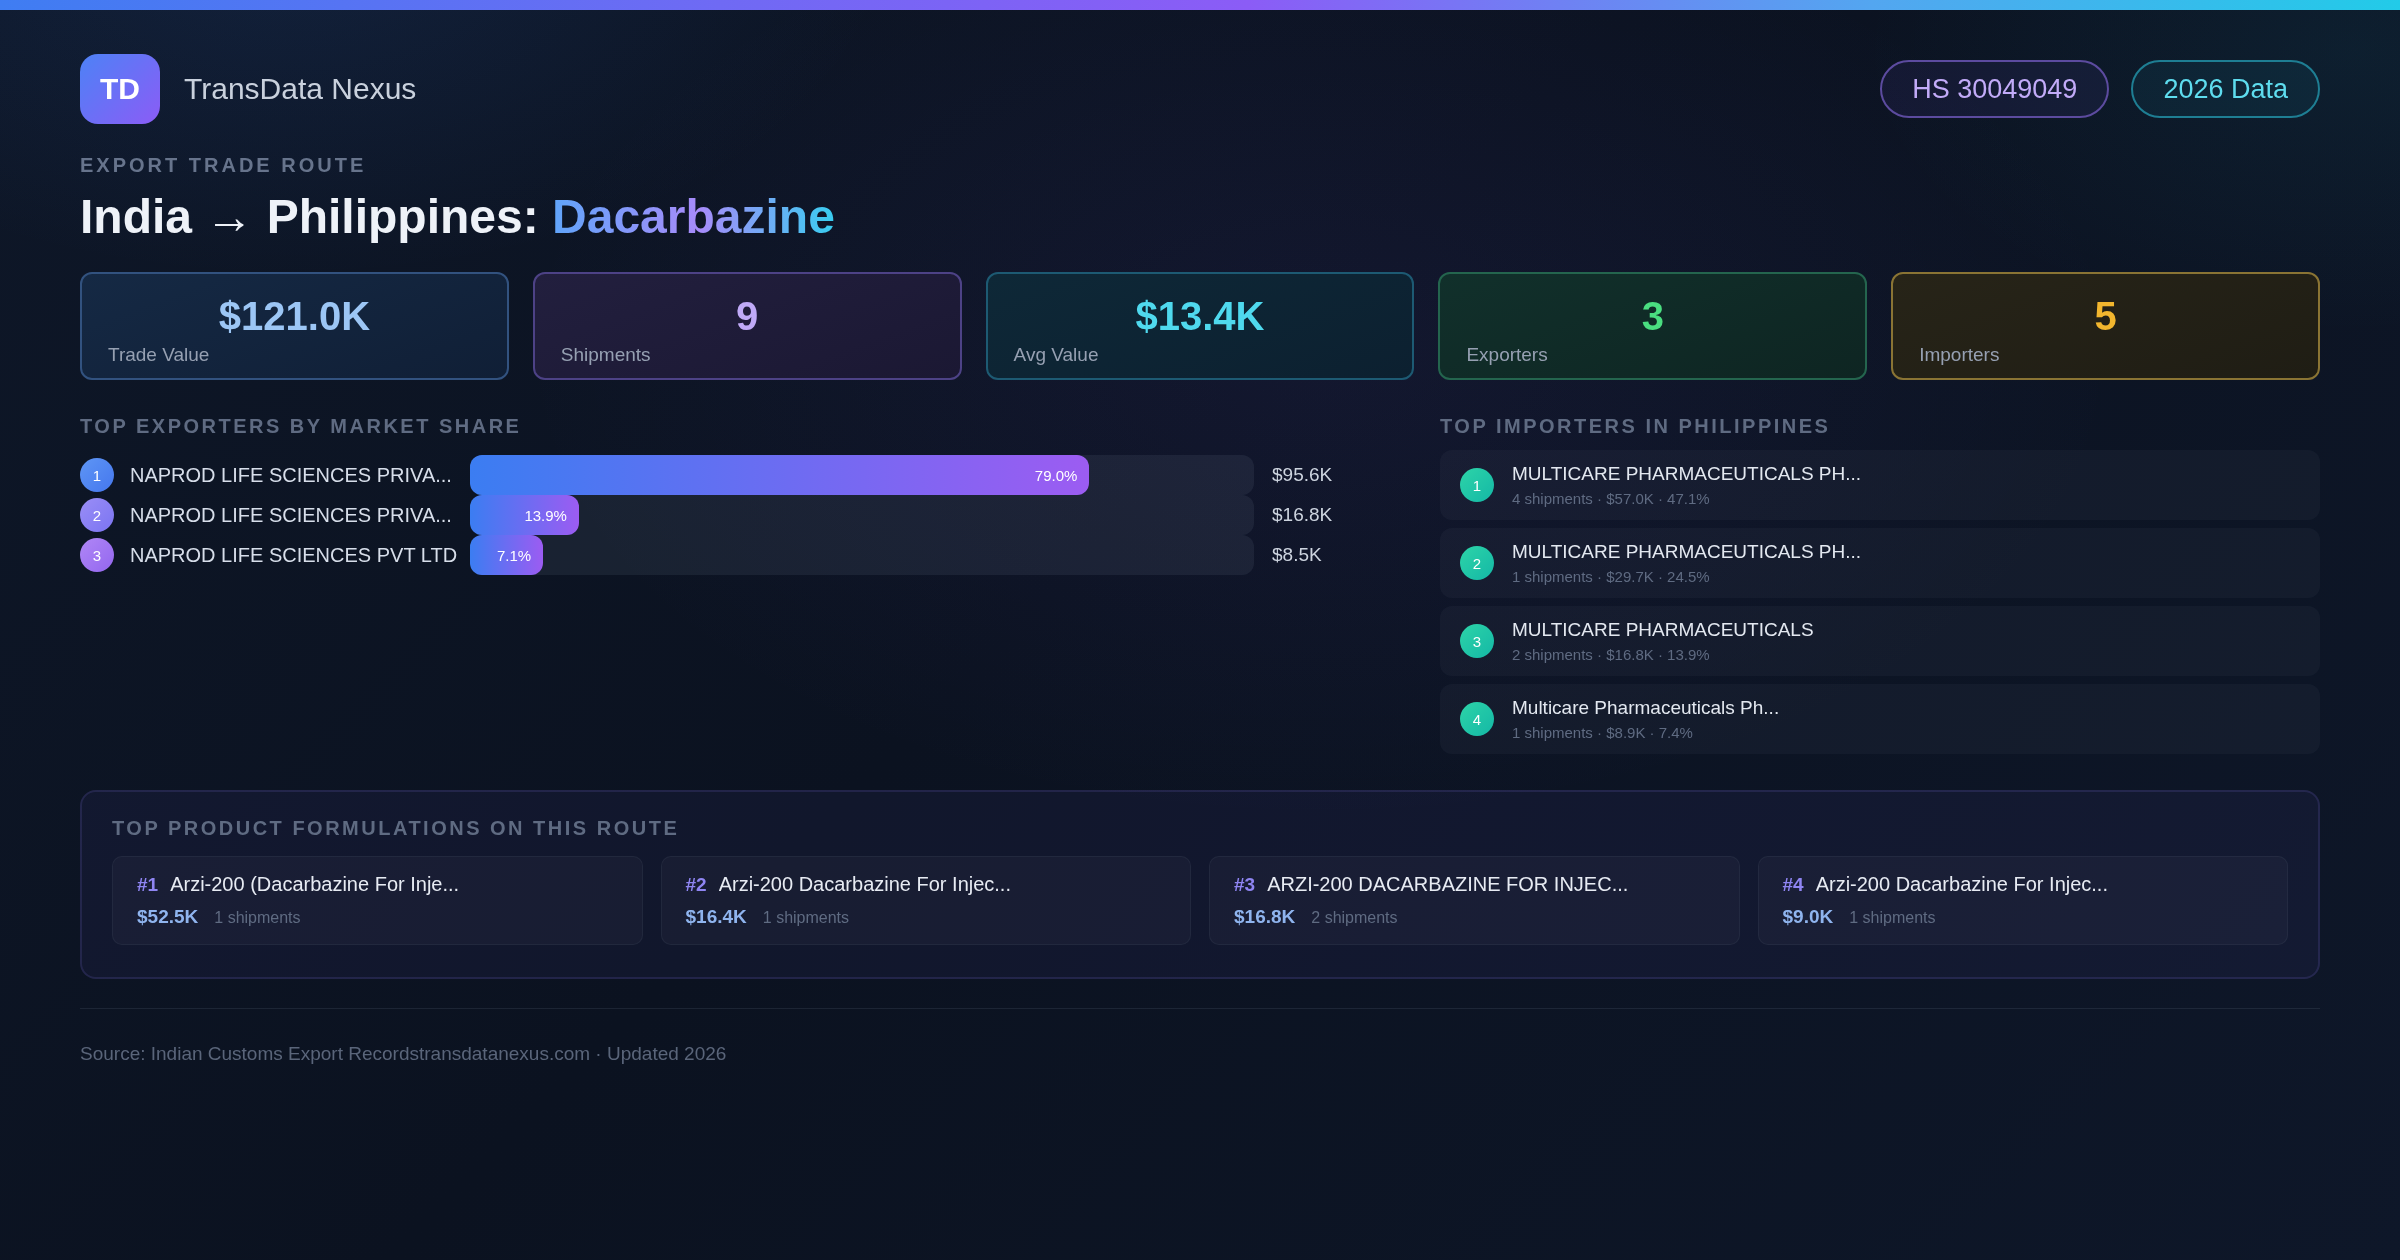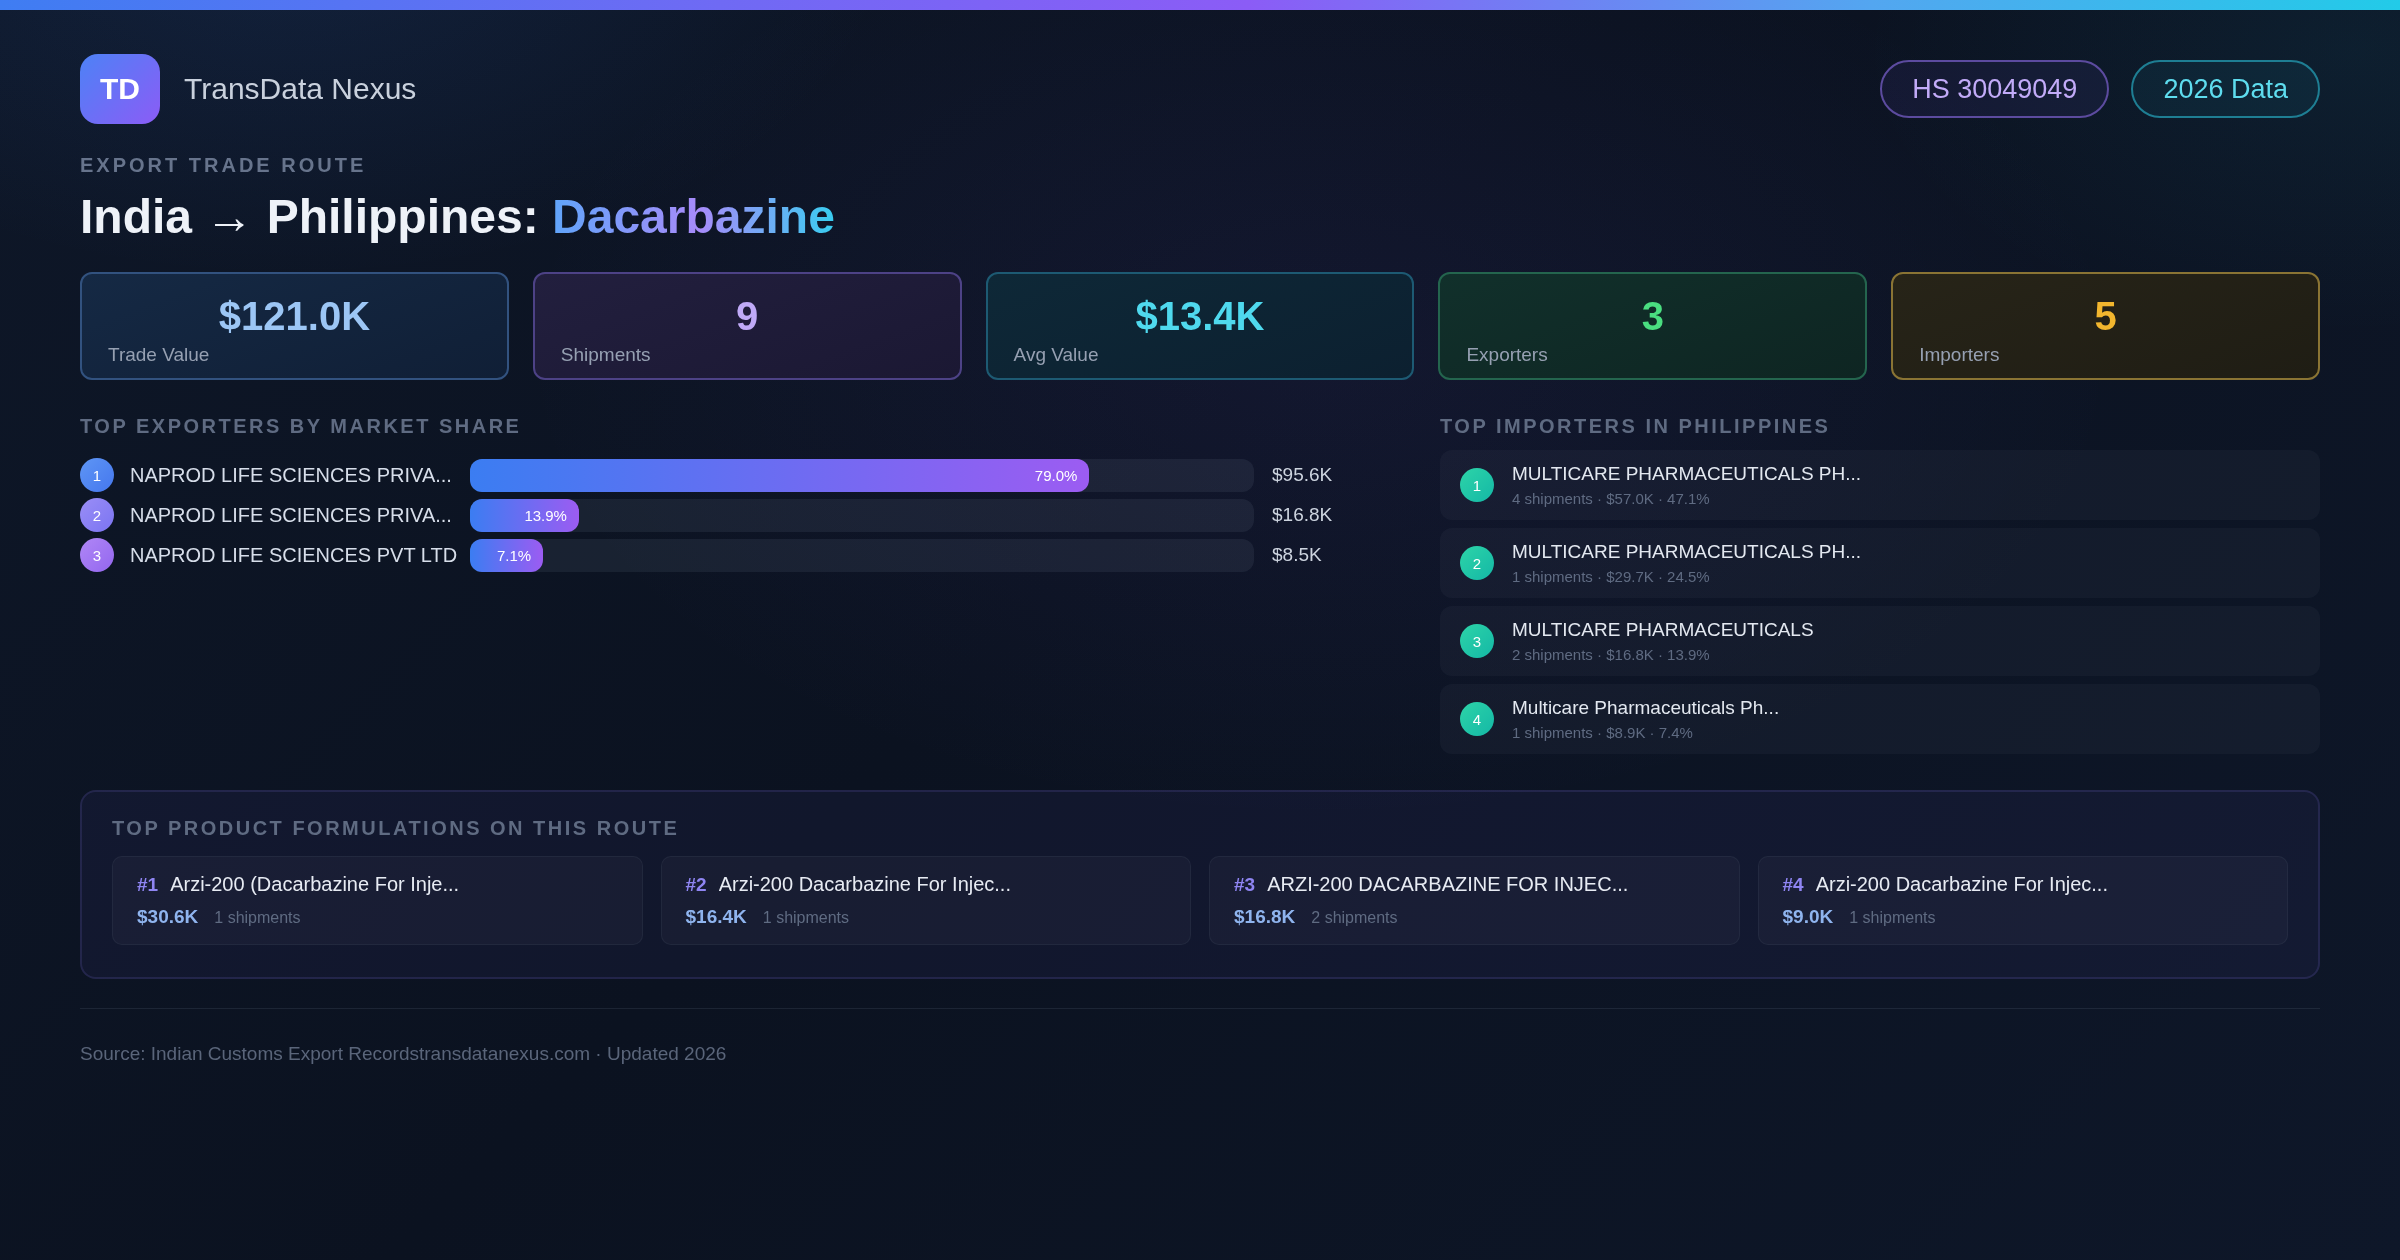--- a/index.html
+++ b/index.html
@@ -59,21 +59,21 @@
 
   
   .exp-rows { margin-top:22px; }
   .exp-row { display:flex; align-items:center; height:34px; margin-bottom:6px; }
   .rank { width:34px; height:34px; border-radius:50%; color:#fff; font-size:15px; flex:none;
     display:flex; align-items:center; justify-content:center; }
   .exp-row:nth-child(1) .rank { background:linear-gradient(135deg,#5e96f5,#4577ee); }
   .exp-row:nth-child(2) .rank { background:linear-gradient(135deg,#9a8ef6,#7b74f2); }
   .exp-row:nth-child(3) .rank { background:linear-gradient(135deg,#b087f6,#9366ef); }
   .exp-name { flex:0 0 340px; margin-left:16px; font-size:20px; color:#d7deea; white-space:nowrap; overflow:hidden; }
-  .bar-track { flex:1; height:33px; border-radius:12px; background:rgba(148,163,184,0.10); }
+  .bar-track { flex:1; height:40px; border-radius:12px; background:rgba(148,163,184,0.10); }
   .bar-fill { height:100%; border-radius:12px; min-width:fit-content;
     background:linear-gradient(90deg,#3b7df2,#9c5cf2);
     display:flex; align-items:center; justify-content:flex-end; padding:0 12px; }
   .bar-pct { color:#ffffff; font-size:15px; }
   .exp-value { min-width:88px; margin-left:18px; font-size:19px; color:#cdd4df; }
 
   
   .imp-cards { margin-top:14px; }
   .imp-card { display:flex; align-items:center; background:rgba(148,163,184,0.055);
     border-radius:12px; padding:12px 20px; margin-bottom:8px; height:70px; }
@@ -221,21 +221,21 @@
 
   <section class="products-panel">
     <div class="section-heading">TOP PRODUCT FORMULATIONS ON THIS ROUTE</div>
     <div class="prod-cards">
       <div class="prod-card">
         <div class="prod-line1">
           <span class="prod-rank">#1</span>
           <span class="prod-name">Arzi-200 (Dacarbazine For Inje...</span>
         </div>
         <div class="prod-line2">
-          <span class="prod-value">$30.6K</span>
+          <span class="prod-value">$52.5K</span>
           <span class="prod-ship">1 shipments</span>
         </div>
       </div>
       <div class="prod-card">
         <div class="prod-line1">
           <span class="prod-rank">#2</span>
           <span class="prod-name">Arzi-200 Dacarbazine For Injec...</span>
         </div>
         <div class="prod-line2">
           <span class="prod-value">$16.4K</span>

